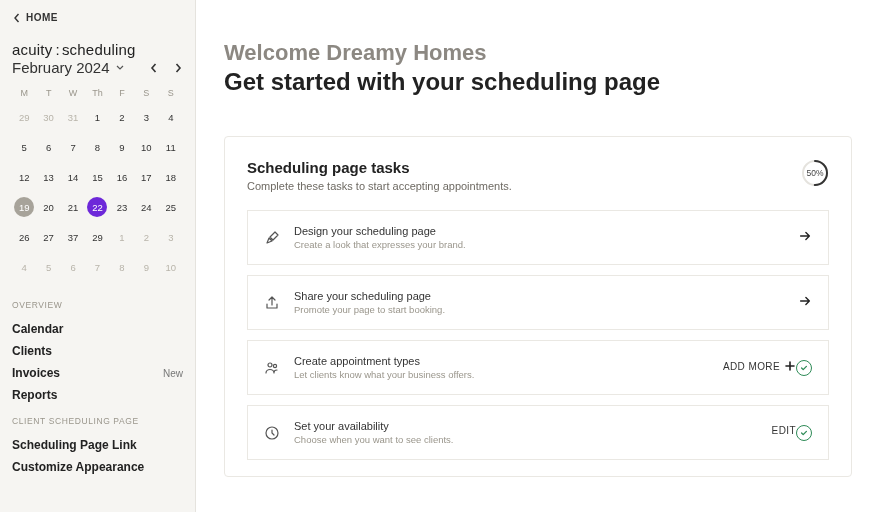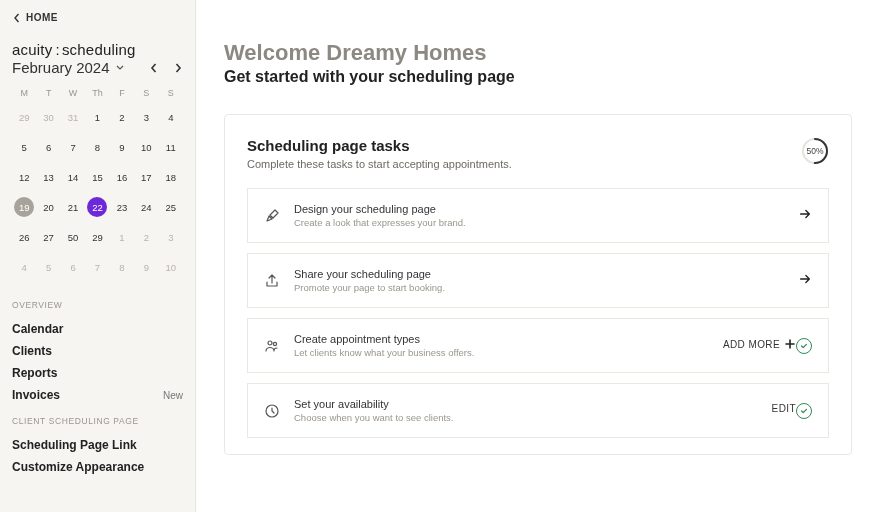--- a/index.html
+++ b/index.html
@@ -21,21 +21,21 @@
 .cal-day.dim{color:#b8b4aa}
 .cal-day span{display:inline-flex;width:20px;height:20px;align-items:center;justify-content:center;border-radius:50%}
 .cal-day.today span{background:#a7a39a;color:#fff}
 .cal-day.sel span{background:#6d28d9;color:#fff}
 .section-label{font-size:8.5px;letter-spacing:.6px;color:#9a968c;margin:10px 0 8px;text-transform:uppercase}
 .nav-list{list-style:none}
 .nav-list li{display:flex;justify-content:space-between;align-items:center;font-size:12px;color:#222;padding:4px 0;cursor:pointer;font-weight:600}
 .nav-list li .badge{font-size:10px;font-weight:400;color:#777}
 .main{flex:1;padding:40px 28px 0 28px;overflow:auto}
 .welcome{font-size:22px;color:#8c8882;font-weight:600;margin-bottom:2px}
-.headline{font-size:16px;font-weight:700;color:#222;margin-bottom:28px}
+.headline{font-size:24px;font-weight:700;color:#222;margin-bottom:40px}
 .tasks-card{border:1px solid #eae8e3;border-radius:4px;padding:22px 22px 6px}
 .tasks-head{display:flex;justify-content:space-between;align-items:flex-start;margin-bottom:18px}
 .tasks-title{font-size:15px;font-weight:700;color:#222;margin-bottom:4px}
 .tasks-sub{font-size:11px;color:#6e6a63}
 .progress-ring{position:relative;width:28px;height:28px}
 .progress-ring svg{transform:rotate(-90deg)}
 .progress-ring .pct{position:absolute;inset:0;display:flex;align-items:center;justify-content:center;font-size:8.5px;color:#444}
 .task{display:flex;align-items:center;border:1px solid #eae8e3;border-radius:0;padding:14px 16px;margin-bottom:10px;cursor:pointer}
 .task .ticon{width:16px;height:16px;margin-right:14px;display:flex;align-items:center;justify-content:center;color:#555}
 .task .tmain{flex:1}
@@ -112,21 +112,21 @@
       <div class="cal-day"><span>18</span></div>
       <div class="cal-day today"><span>19</span></div>
       <div class="cal-day"><span>20</span></div>
       <div class="cal-day"><span>21</span></div>
       <div class="cal-day sel"><span>22</span></div>
       <div class="cal-day"><span>23</span></div>
       <div class="cal-day"><span>24</span></div>
       <div class="cal-day"><span>25</span></div>
       <div class="cal-day"><span>26</span></div>
       <div class="cal-day"><span>27</span></div>
-      <div class="cal-day"><span>50</span></div>
+      <div class="cal-day"><span>37</span></div>
       <div class="cal-day"><span>29</span></div>
       <div class="cal-day dim"><span>1</span></div>
       <div class="cal-day dim"><span>2</span></div>
       <div class="cal-day dim"><span>3</span></div>
       <div class="cal-day dim"><span>4</span></div>
       <div class="cal-day dim"><span>5</span></div>
       <div class="cal-day dim"><span>6</span></div>
       <div class="cal-day dim"><span>7</span></div>
       <div class="cal-day dim"><span>8</span></div>
       <div class="cal-day dim"><span>9</span></div>
@@ -135,25 +135,25 @@
 
   <div class="section-label">OVERVIEW</div>
   <ul class="nav-list" id="nav-overview">
       <li>
         <span>Calendar</span>
       </li>
       <li>
         <span>Clients</span>
       </li>
       <li>
-        <span>Reports</span>
-      </li>
-      <li>
         <span>Invoices</span>
         <span class="badge">New</span>
+      </li>
+      <li>
+        <span>Reports</span>
       </li>
     </ul>
 
   <div class="section-label">CLIENT SCHEDULING PAGE</div>
   <ul class="nav-list" id="nav-csp">
       <li>
         <span>Scheduling Page Link</span>
       </li>
       <li>
         <span>Customize Appearance</span>

